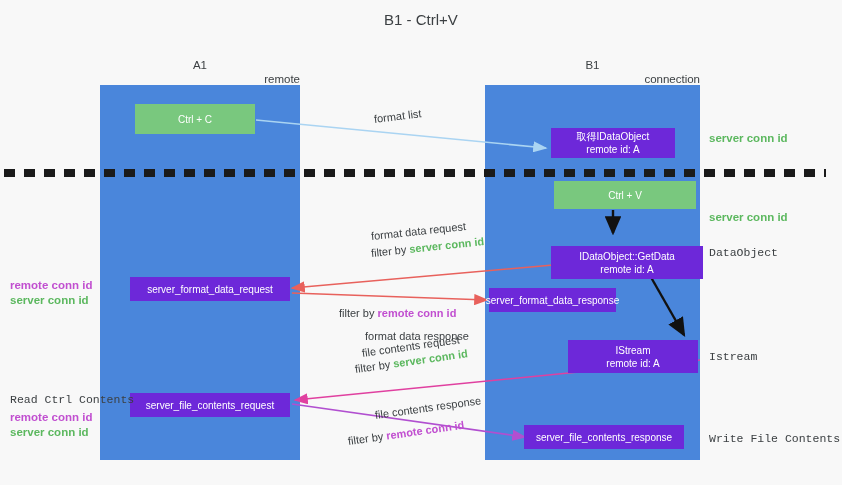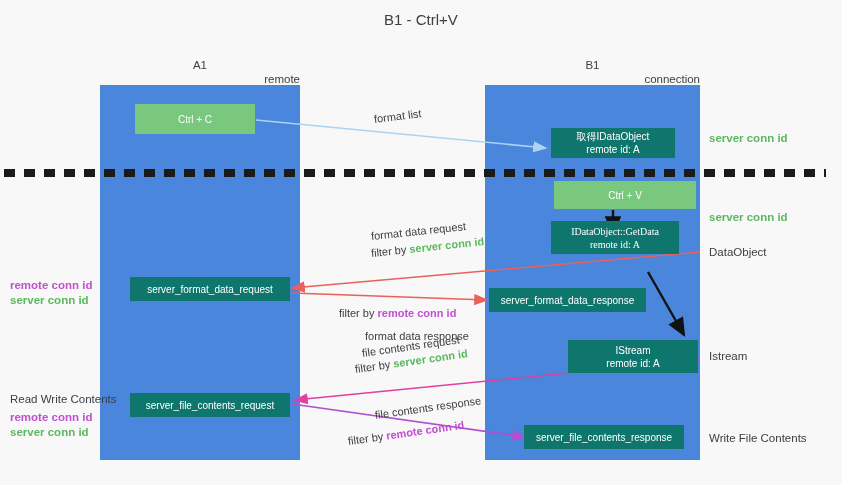--- a/index.html
+++ b/index.html
@@ -61,33 +61,33 @@
     flex-direction: column;
     align-items: center;
     justify-content: center;
     color: #ffffff;
     font-size: 10px;
     line-height: 13px;
     text-align: center;
     padding: 2px 4px;
   }
   .node.green { background: #79c87e; }
-  .node.orange { background: #0f766e; }
+  .node.orange { background: #6d28d9; }
   .node .l2 { display: block; }
 
   
   .side-label {
     position: absolute;
     font-size: 11.5px;
     line-height: 15px;
     white-space: nowrap;
   }
   .clr-green { color: #5cb85f; font-weight: bold; }
   .clr-purple { color: #c14fd0; font-weight: bold; }
-  .clr-dark { color: #3c4043; }
+  .clr-dark { color: #3c4043; font-family: Liberation Mono, monospace; }
 
   
   .edge-label {
     position: absolute;
     font-size: 11px;
     line-height: 14px;
     white-space: nowrap;
     color: #3c4043;
   }
   .edge-label.rot-a { transform: rotate(-7deg); transform-origin: left center; }
@@ -174,26 +174,26 @@
 
   <div class="node orange" style="left:551px; top:128px; width:124px; height:30px;">
     <span>取得IDataObject</span>
     <span class="l2">remote id: A</span>
   </div>
 
   <div class="node green" style="left:554px; top:181px; width:142px; height:28px;">
     <span>Ctrl + V</span>
   </div>
 
-  <div class="node orange" style="left:551px; top:221px; width:128px; height:33px;font-family:Liberation Serif, serif;">
+  <div class="node orange" style="left:551px; top:246px; width:152px; height:33px;">
     <span>IDataObject::GetData</span>
     <span class="l2">remote id: A</span>
   </div>
 
-  <div class="node orange" style="left:489px; top:288px; width:157px; height:24px;">
+  <div class="node orange" style="left:489px; top:288px; width:127px; height:24px;">
     <span>server_format_data_response</span>
   </div>
 
   <div class="node orange" style="left:568px; top:340px; width:130px; height:33px;">
     <span>IStream</span>
     <span class="l2">remote id: A</span>
   </div>
 
   <div class="node orange" style="left:524px; top:425px; width:160px; height:24px;">
     <span>server_file_contents_response</span>
@@ -205,21 +205,21 @@
 
   <div class="side-label clr-dark" style="left:709px; top:245px;">DataObject</div>
 
   <div class="side-label clr-dark" style="left:709px; top:349px;">Istream</div>
 
   <div class="side-label clr-dark" style="left:709px; top:431px;">Write File Contents</div>
 
   <div class="side-label clr-purple" style="left:10px; top:278px;">remote conn id</div>
   <div class="side-label clr-green" style="left:10px; top:293px;">server conn id</div>
 
-  <div class="side-label clr-dark" style="left:10px; top:392px;">Read Write Contents</div>
+  <div class="side-label clr-dark" style="left:10px; top:392px;">Read Ctrl Contents</div>
   <div class="side-label clr-purple" style="left:10px; top:410px;">remote conn id</div>
   <div class="side-label clr-green" style="left:10px; top:425px;">server conn id</div>
 
   <div class="edge-label rot-a" style="left:374px; top:112px;">format list</div>
 
   <div class="edge-label rot-b" style="left:371px; top:229px;">format data request</div>
   <div class="edge-label rot-b" style="left:371px; top:246px;">
     <span>filter by </span><span class="em-green">server conn id</span>
   </div>
 

